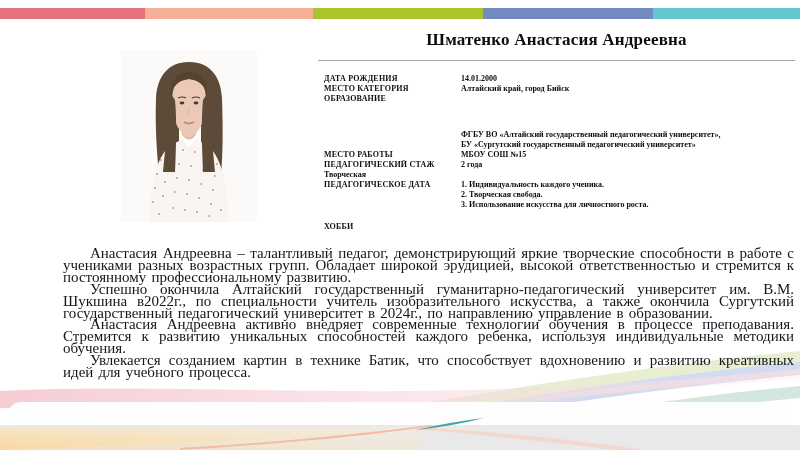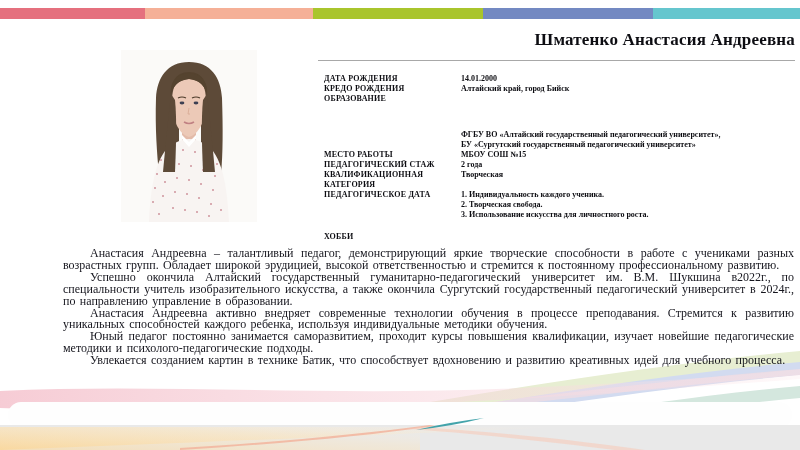--- a/index.html
+++ b/index.html
@@ -10,31 +10,31 @@
   }
   
   .top-bar{position:absolute;left:0;top:8px;height:11px;width:800px;display:flex;}
   .top-bar span{display:block;height:100%;}
   .seg0{width:145px}.seg1{width:168px}.seg2{width:170px}.seg3{width:170px}.seg4{width:147px}
   
   .photo{position:absolute;left:121px;top:50px;width:136px;height:172px;background:#fbfaf8;}
   .photo svg{display:block;width:100%;height:100%;}
   
   .header{position:absolute;left:318px;top:30px;width:477px;}
-  .title{font-size:17px;font-weight:bold;text-align:right;letter-spacing:.2px;color:#0d0d12;}
+  .title{font-size:17px;font-weight:bold;text-align:center;letter-spacing:.2px;color:#0d0d12;}
   .rule{border:none;border-top:1px solid #a8a8a8;margin:10px 0 0 0;}
   
   .fields{position:absolute;left:324px;top:74px;width:478px;font-size:8px;font-weight:bold;line-height:10px;color:#0d0d12;}
   .frow{display:flex;align-items:flex-start;}
   .flabel{width:137px;flex:0 0 137px;letter-spacing:.2px;}
   .fvalue{flex:1;white-space:pre-line;}
   .fvalue.just{text-align:justify;margin-top:36px;}
   .frow.gap{margin-top:12px;}
   
-  .bio{position:absolute;left:63px;top:248px;width:731px;font-size:12px;line-height:11.9px;text-align:justify;word-spacing:1.4px;z-index:3;}
+  .bio{position:absolute;left:63px;top:248px;width:731px;font-size:15px;line-height:11.9px;text-align:justify;word-spacing:1.4px;z-index:3;}
   .bio p{margin:0;text-indent:27px;}
   
   .decor{position:absolute;left:0;bottom:0;width:800px;height:135px;z-index:1;pointer-events:none;}
   .decor svg{display:block;width:100%;height:100%;}
 </style>
 </head>
 <body>
 
 <div class="slide">
 
@@ -152,52 +152,50 @@
     <div class="title">Шматенко Анастасия Андреевна</div>
     <hr class="rule">
   </div>
 
   <div class="fields">
     <div class="frow">
       <div class="flabel">ДАТА РОЖДЕНИЯ</div>
       <div class="fvalue">14.01.2000</div>
     </div>
     <div class="frow">
-      <div class="flabel">КРЕДО РОЖДЕНИЯ</div>
+      <div class="flabel">МЕСТО КАТЕГОРИЯ</div>
       <div class="fvalue">Алтайский край, город Бийск</div>
     </div>
     <div class="frow">
       <div class="flabel">ОБРАЗОВАНИЕ</div>
       <div class="fvalue just">ФГБУ ВО «Алтайский государственный педагогический университет»,
 БУ «Сургутский государственный педагогический университет»</div>
     </div>
     <div class="frow">
       <div class="flabel">МЕСТО РАБОТЫ</div>
       <div class="fvalue">МБОУ СОШ №15</div>
     </div>
     <div class="frow">
       <div class="flabel">ПЕДАГОГИЧЕСКИЙ СТАЖ</div>
       <div class="fvalue">2 года</div>
     </div>
     <div class="frow">
-      <div class="flabel">КВАЛИФИКАЦИОННАЯ КАТЕГОРИЯ</div>
       <div class="fvalue">Творческая</div>
     </div>
     <div class="frow">
       <div class="flabel">ПЕДАГОГИЧЕСКОЕ ДАТА</div>
       <div class="fvalue">1. Индивидуальность каждого ученика.
 2. Творческая свобода.
 3. Использование искусства для личностного роста.</div>
     </div>
     <div class="frow gap">
       <div class="flabel">ХОББИ</div>
     </div>
   </div>
 
   <div class="bio">
     <p>Анастасия Андреевна – талантливый педагог, демонстрирующий яркие творческие способности в работе с учениками разных возрастных групп. Обладает широкой эрудицией, высокой ответственностью и стремится к постоянному профессиональному развитию.</p>
     <p>Успешно окончила Алтайский государственный гуманитарно-педагогический университет им. В.М. Шукшина в2022г., по специальности учитель изобразительного искусства, а также окончила Сургутский государственный педагогический университет в 2024г., по направлению управление в образовании.</p>
     <p>Анастасия Андреевна активно внедряет современные технологии обучения в процессе преподавания. Стремится к развитию уникальных способностей каждого ребенка, используя индивидуальные методики обучения.</p>
-    <p>Юный педагог постоянно занимается саморазвитием, проходит курсы повышения квалификации, изучает новейшие педагогические методики и психолого-педагогические подходы.</p>
     <p>Увлекается созданием картин в технике Батик, что способствует вдохновению и развитию креативных идей для учебного процесса.</p>
   </div>
 
 </div>
 
 </body></html>

